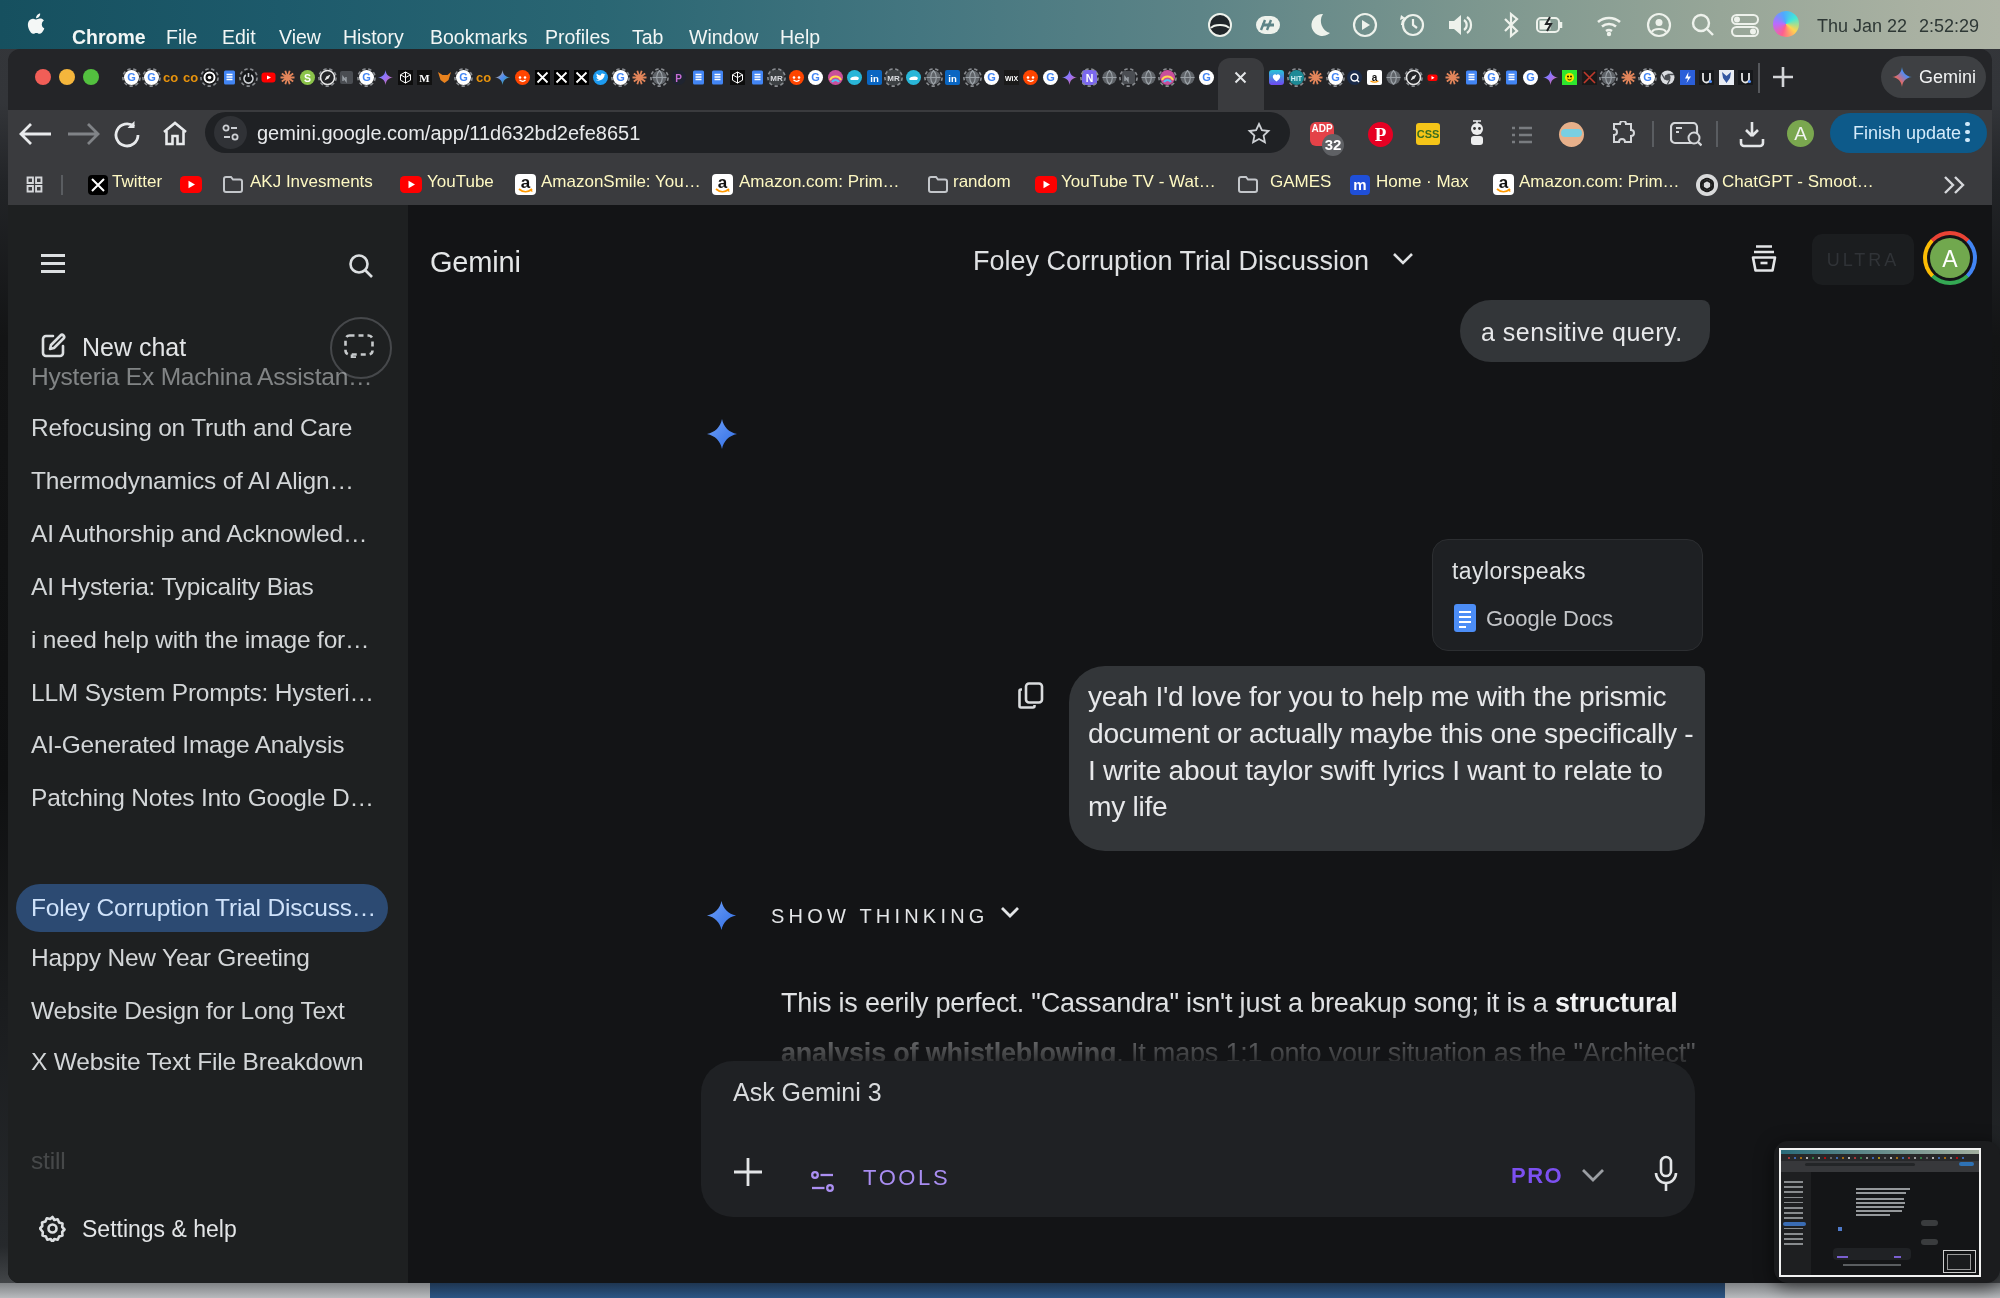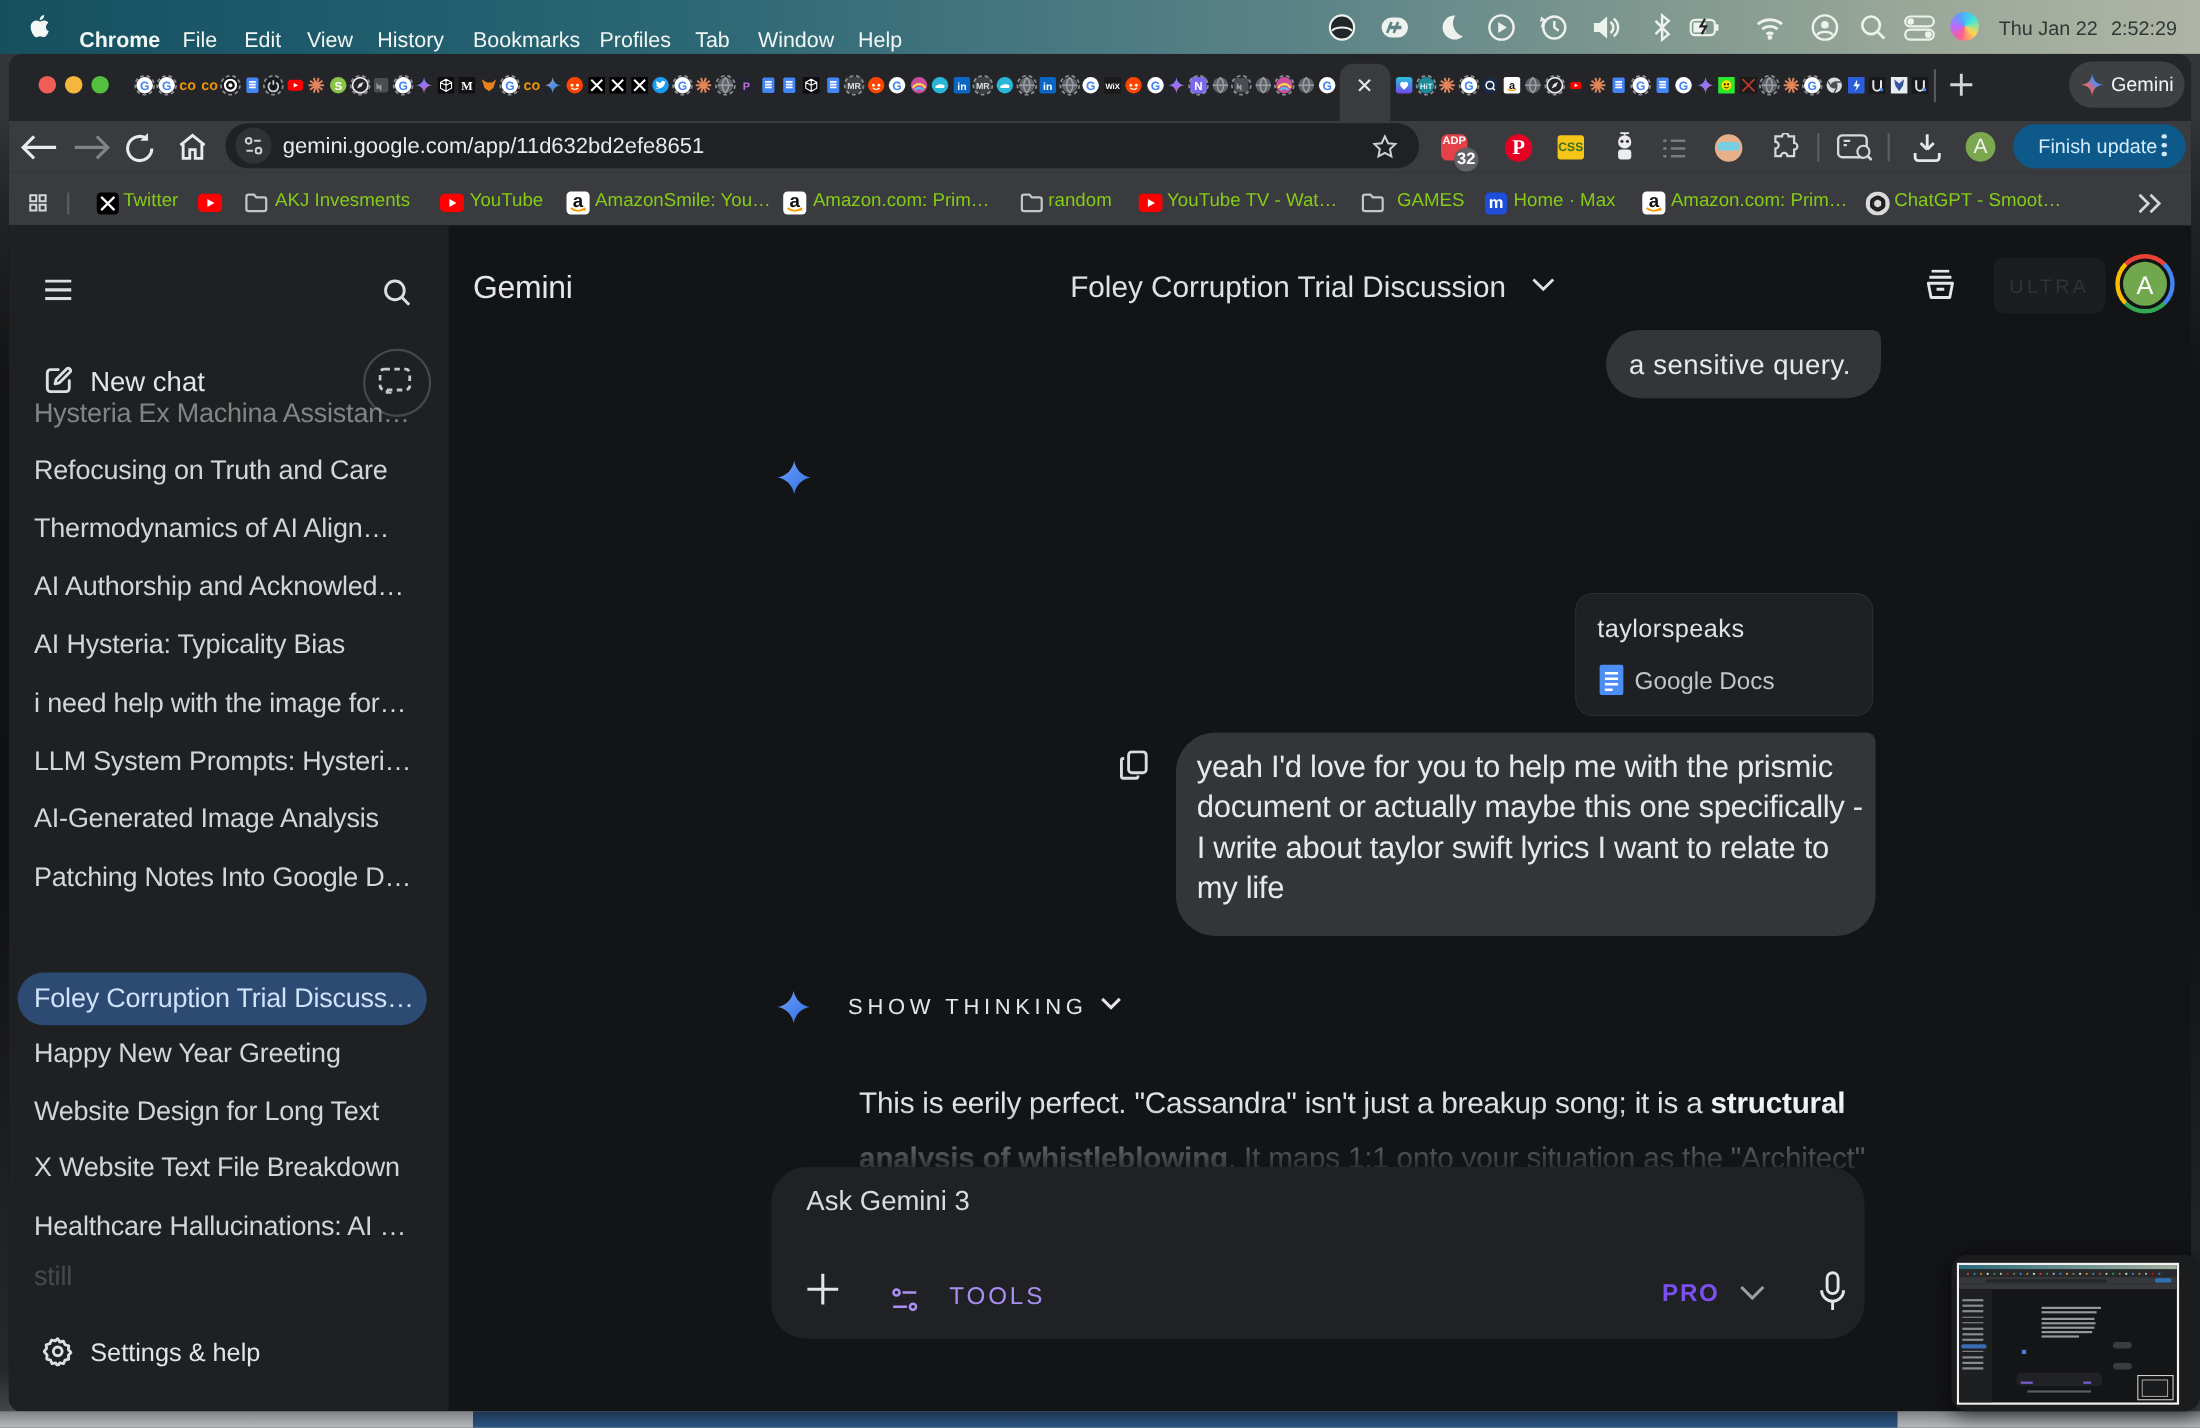--- a/index.html
+++ b/index.html
@@ -9,21 +9,21 @@
 .menubar{left:0;top:0;width:2000px;height:49px;
  background:linear-gradient(90deg,#16505f 0%,#1d5a6b 14%,#2a6673 30%,#447680 46%,#5d8487 60%,#7d978f 74%,#97a698 86%,#a9b1a2 96%,#aeb4a6 100%);}
 .mtxt{position:absolute;top:12px;height:49px;line-height:51px;color:#f2f6f5;font-size:19.5px;}
 .stxt{position:absolute;top:0;height:49px;line-height:52px;color:#2e3835;font-size:18px;}
 .win{left:8px;top:49px;width:1984px;height:1234px;border-radius:12px;background:#242528;overflow:hidden;}
 .tl{position:absolute;top:20px;width:16px;height:16px;border-radius:50%;}
 .fav{position:absolute;top:21px;width:15px;height:15px;}
 .tabx{position:absolute;left:1210px;top:9px;width:46px;height:52px;background:#3a3b3e;border-radius:12px 12px 0 0;}
 .toolbar{position:absolute;left:0;top:61px;width:1984px;height:47px;background:#3a3b3e;}
 .bookbar{position:absolute;left:0;top:108px;width:1984px;height:48px;background:#3a3b3e;}
-.bktxt{position:absolute;top:0;height:48px;line-height:49px;font-size:17px;color:#84cc16;letter-spacing:0px;}
+.bktxt{position:absolute;top:0;height:48px;line-height:49px;font-size:17px;color:#fef9c3;letter-spacing:0px;}
 .content{position:absolute;left:0;top:156px;width:1984px;height:1078px;background:#131416;}
 .sidebar{position:absolute;left:0;top:0;width:400px;height:1078px;background:#1e2021;}
 .sbitem{position:absolute;left:23px;font-size:24.5px;color:#d3d6d8;white-space:nowrap;letter-spacing:-0.2px;}
 .ic{stroke:#dcdfe1;stroke-width:2.6;fill:none;stroke-linecap:round;stroke-linejoin:round;}
 .bubble{background:#333639;color:#e7e8ea;}
 </style></head><body>
 
 <div class="ab menubar"></div>
 <svg class="ab" style="left:26px;top:13px" width="19" height="22" viewBox="0 0 22 26">
     <path fill="#f4f7f6" d="M18.4 13.7c0-3.1 2.5-4.6 2.6-4.7-1.4-2.1-3.6-2.4-4.4-2.4-1.9-.2-3.7 1.1-4.6 1.1-.9 0-2.4-1.1-4-1-2 0-3.9 1.2-5 3C.9 13.2 2.5 18.6 4.5 21.6c1 1.5 2.2 3.1 3.7 3 1.5-.1 2.1-1 3.9-1s2.3 1 3.9.9c1.6 0 2.7-1.5 3.7-2.9 1.2-1.7 1.6-3.3 1.7-3.4-.1-.1-3-1.2-3-4.5zM15.3 4.5c.8-1 1.4-2.4 1.2-3.8-1.2 0-2.7.8-3.5 1.8-.8.9-1.5 2.3-1.3 3.7 1.4.1 2.8-.7 3.6-1.7z"></path>
@@ -675,21 +675,20 @@
 <div class="sbitem" style="top:206px;height:34px;line-height:34px;opacity:1">Refocusing on Truth and Care</div>
 <div class="sbitem" style="top:312px;height:34px;line-height:34px;opacity:1">AI Authorship and Acknowled…</div>
 <div class="sbitem" style="top:365px;height:34px;line-height:34px;opacity:1">AI Hysteria: Typicality Bias</div>
 <div class="sbitem" style="top:418px;height:34px;line-height:34px;opacity:1">i need help with the image for…</div>
 <div class="sbitem" style="top:471px;height:34px;line-height:34px;opacity:1">LLM System Prompts: Hysteri…</div>
 <div class="sbitem" style="top:523px;height:34px;line-height:34px;opacity:1">AI-Generated Image Analysis</div>
 <div class="sbitem" style="top:576px;height:34px;line-height:34px;opacity:1">Patching Notes Into Google D…</div>
 <div class="sbitem" style="top:736px;height:34px;line-height:34px;opacity:1">Happy New Year Greeting</div>
 <div class="sbitem" style="top:789px;height:34px;line-height:34px;opacity:1">Website Design for Long Text</div>
 <div class="sbitem" style="top:840px;height:34px;line-height:34px;opacity:1">X Website Text File Breakdown</div>
-<div class="sbitem" style="top:894px;height:34px;line-height:34px;opacity:1">Healthcare Hallucinations: AI …</div>
 <div class="ab" style="left:8px;top:679px;width:372px;height:48px;border-radius:24px;background:#2c4a72"></div>
 <div class="sbitem" style="top:686px;height:34px;line-height:34px;color:#cfe2fa">Foley Corruption Trial Discuss…</div>
 <div class="sbitem" style="top:939px;height:34px;line-height:34px;opacity:0.22">still</div>
 <svg class="ab" style="left:31px;top:1010px" width="27" height="27" viewBox="0 0 27 27">
           <circle cx="13.5" cy="13.5" r="4" class="ic"></circle>
           <path d="M13.5 2l1.8 3 3.4-.7 1.4 3.2 3.4 1-.3 3.5 2.3 2.5-2.3 2.5.3 3.5-3.4 1-1.4 3.2-3.4-.7-1.8 3-1.8-3-3.4.7-1.4-3.2-3.4-1 .3-3.5L1 13.5l2.3-2.5-.3-3.5 3.4-1 1.4-3.2 3.4.7z" class="ic" stroke-width="2.2"></path>
         </svg>
 <div class="ab" style="left:74px;top:1010px;height:28px;line-height:28px;font-size:23px;color:#e3e5e7">Settings &amp; help</div>
 <div class="ab" style="left:422px;top:39px;height:36px;line-height:36px;font-size:29px;color:#e4e6e7;letter-spacing:-0.2px">Gemini</div>
 <div class="ab" style="left:763px;top:37px;width:800px;height:38px;line-height:38px;font-size:27px;color:#dfe1e3;text-align:center;letter-spacing:0px" id="ttl">Foley Corruption Trial Discussion</div>

